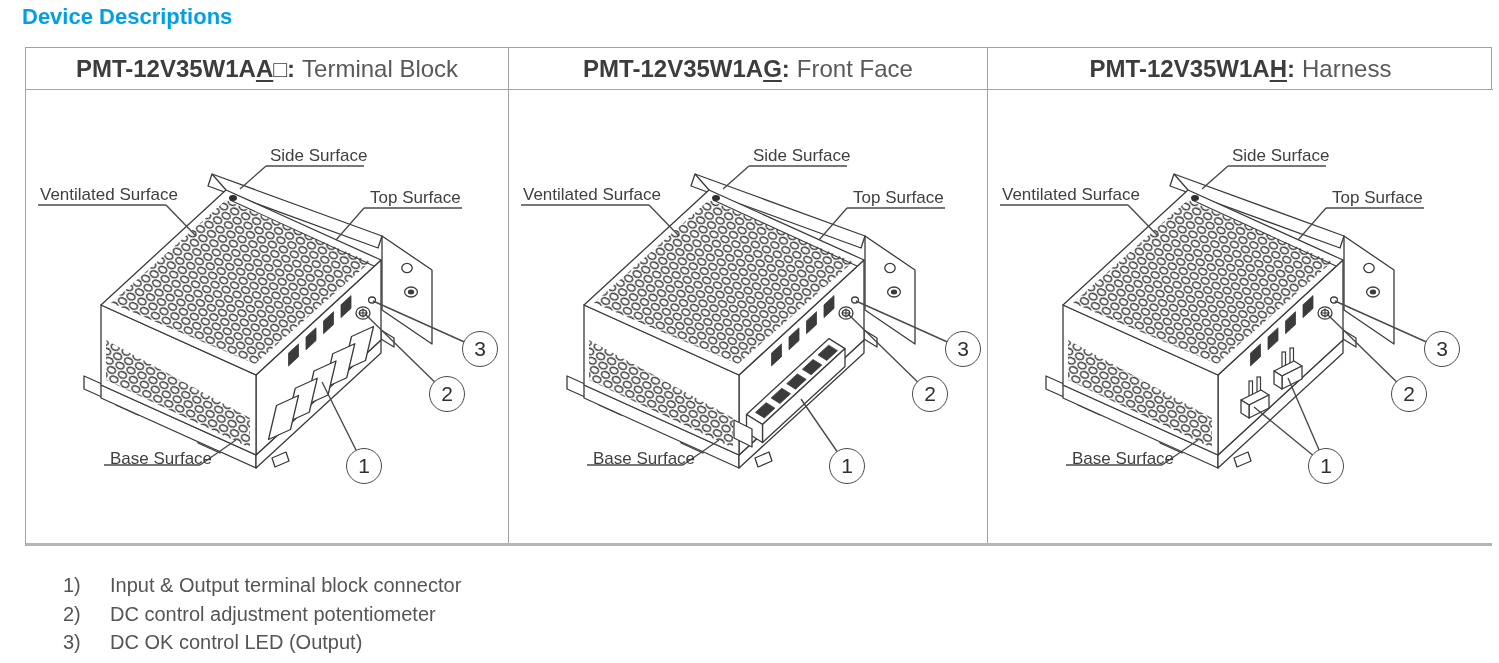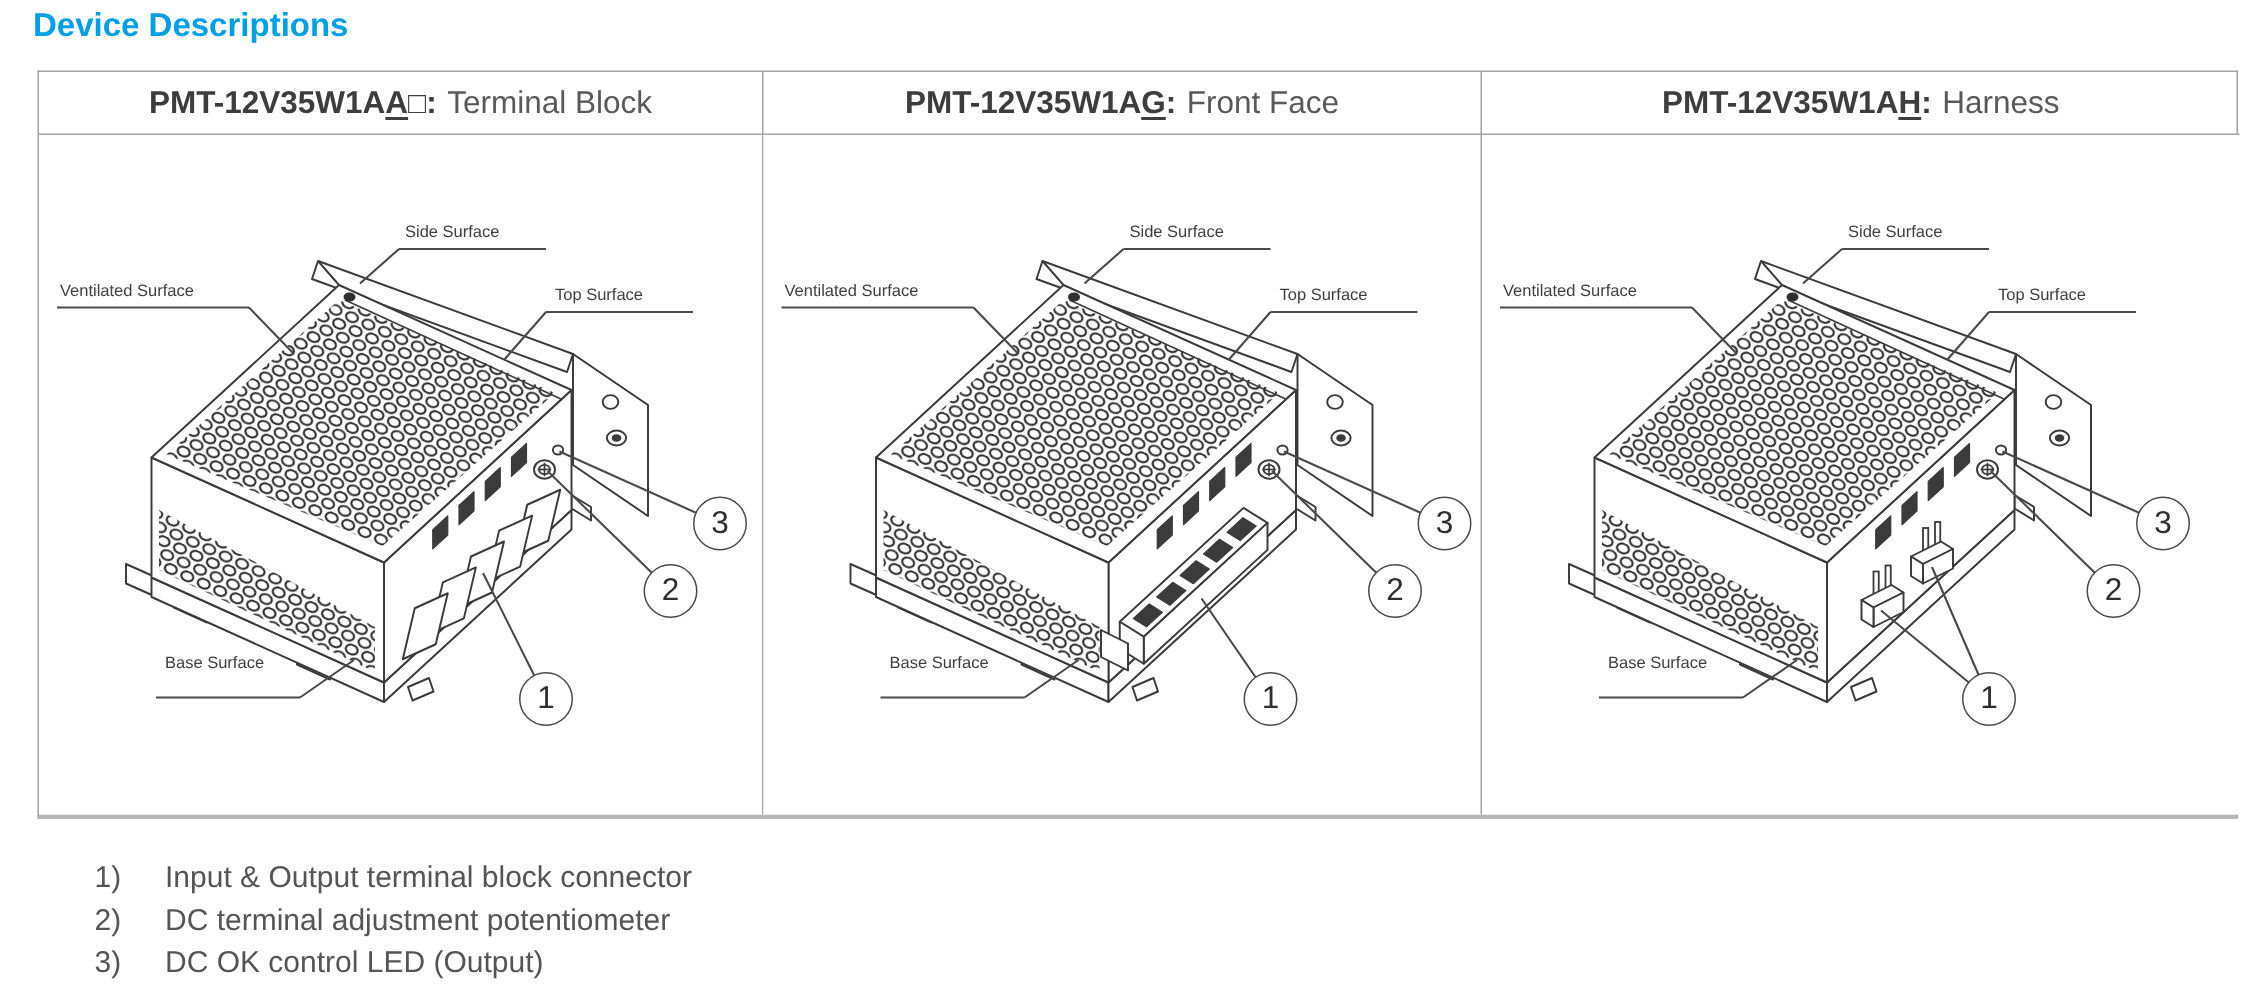--- a/index.html
+++ b/index.html
@@ -7,37 +7,37 @@
     font-family:"Liberation Sans", sans-serif; overflow:hidden; }
   .page { position:relative; width:1499px; height:628px; background:#fff; }
 
   .page-title { position:absolute; left:22px; top:4px; font-size:22px; font-weight:700; }
 
   .dtable { position:absolute; left:25px; top:47px; width:1467px;
     display:grid; grid-template-columns:483px 479px 505px;
     border:1.5px solid #a3a3a3; border-bottom:3px solid #b6b6b6; background:#fff; }
   .hcell { height:42px; display:flex; align-items:center; justify-content:center;
     border-bottom:1.5px solid #a3a3a3; border-right:1.5px solid #a3a3a3;
-    font-size:21px; white-space:nowrap; }
+    font-size:24px; white-space:nowrap; }
   .hcell:nth-child(3) { border-right:none; }
   .model { font-weight:700; color:#3d3d3d; }
   .model .u { text-decoration:underline; text-underline-offset:3px; }
   .model .boxchar { font-weight:700; font-size:0.95em; }
   .desc { font-weight:400; color:#595959; margin-left:7px; }
 
   .dcell { height:453px; border-right:1.5px solid #a3a3a3; position:relative; overflow:hidden; background:#fff; }
   .dcell:nth-child(6) { border-right:none; }
   .stage { position:relative; width:483px; height:453px; }
   .stage svg { position:absolute; left:0; top:0; }
 
-  .lbl { position:absolute; font-size:11px; color:#3f3f3f; white-space:nowrap; line-height:17px; }
+  .lbl { position:absolute; font-size:17px; color:#3f3f3f; white-space:nowrap; line-height:17px; }
   .lbl-side { left:244px; top:57px; }
   .lbl-vent { left:14px;  top:96px; }
   .lbl-top  { left:344px; top:99px; }
-  .lbl-base { left:84px;  top:344px; }
+  .lbl-base { left:84px;  top:360px; }
 
   .callout { position:absolute; width:36px; height:36px; border:1.7px solid #4a4a4a;
     border-radius:50%; background:#fff; display:flex; align-items:center; justify-content:center;
     font-size:21px; color:#2f2f2f; }
   .co-1 { left:320px; top:358px; }
   .co-2 { left:403px; top:286px; }
   .co-3 { left:436px; top:241px; }
 
   .legend { position:absolute; left:63px; top:571px; font-size:20px; color:#555555; }
   .lrow { display:flex; line-height:28.5px; }
@@ -277,21 +277,21 @@
     </div>
   </div>
 
   <div class="legend">
     <div class="lrow">
       <span class="lnum">1)</span>
       <span>Input &amp; Output terminal block connector</span>
     </div>
     <div class="lrow">
       <span class="lnum">2)</span>
-      <span>DC terminal adjustment potentiometer</span>
+      <span>DC control adjustment potentiometer</span>
     </div>
     <div class="lrow">
       <span class="lnum">3)</span>
       <span>DC OK control LED (Output)</span>
     </div>
   </div>
 
 </div>
 
 </body></html>

